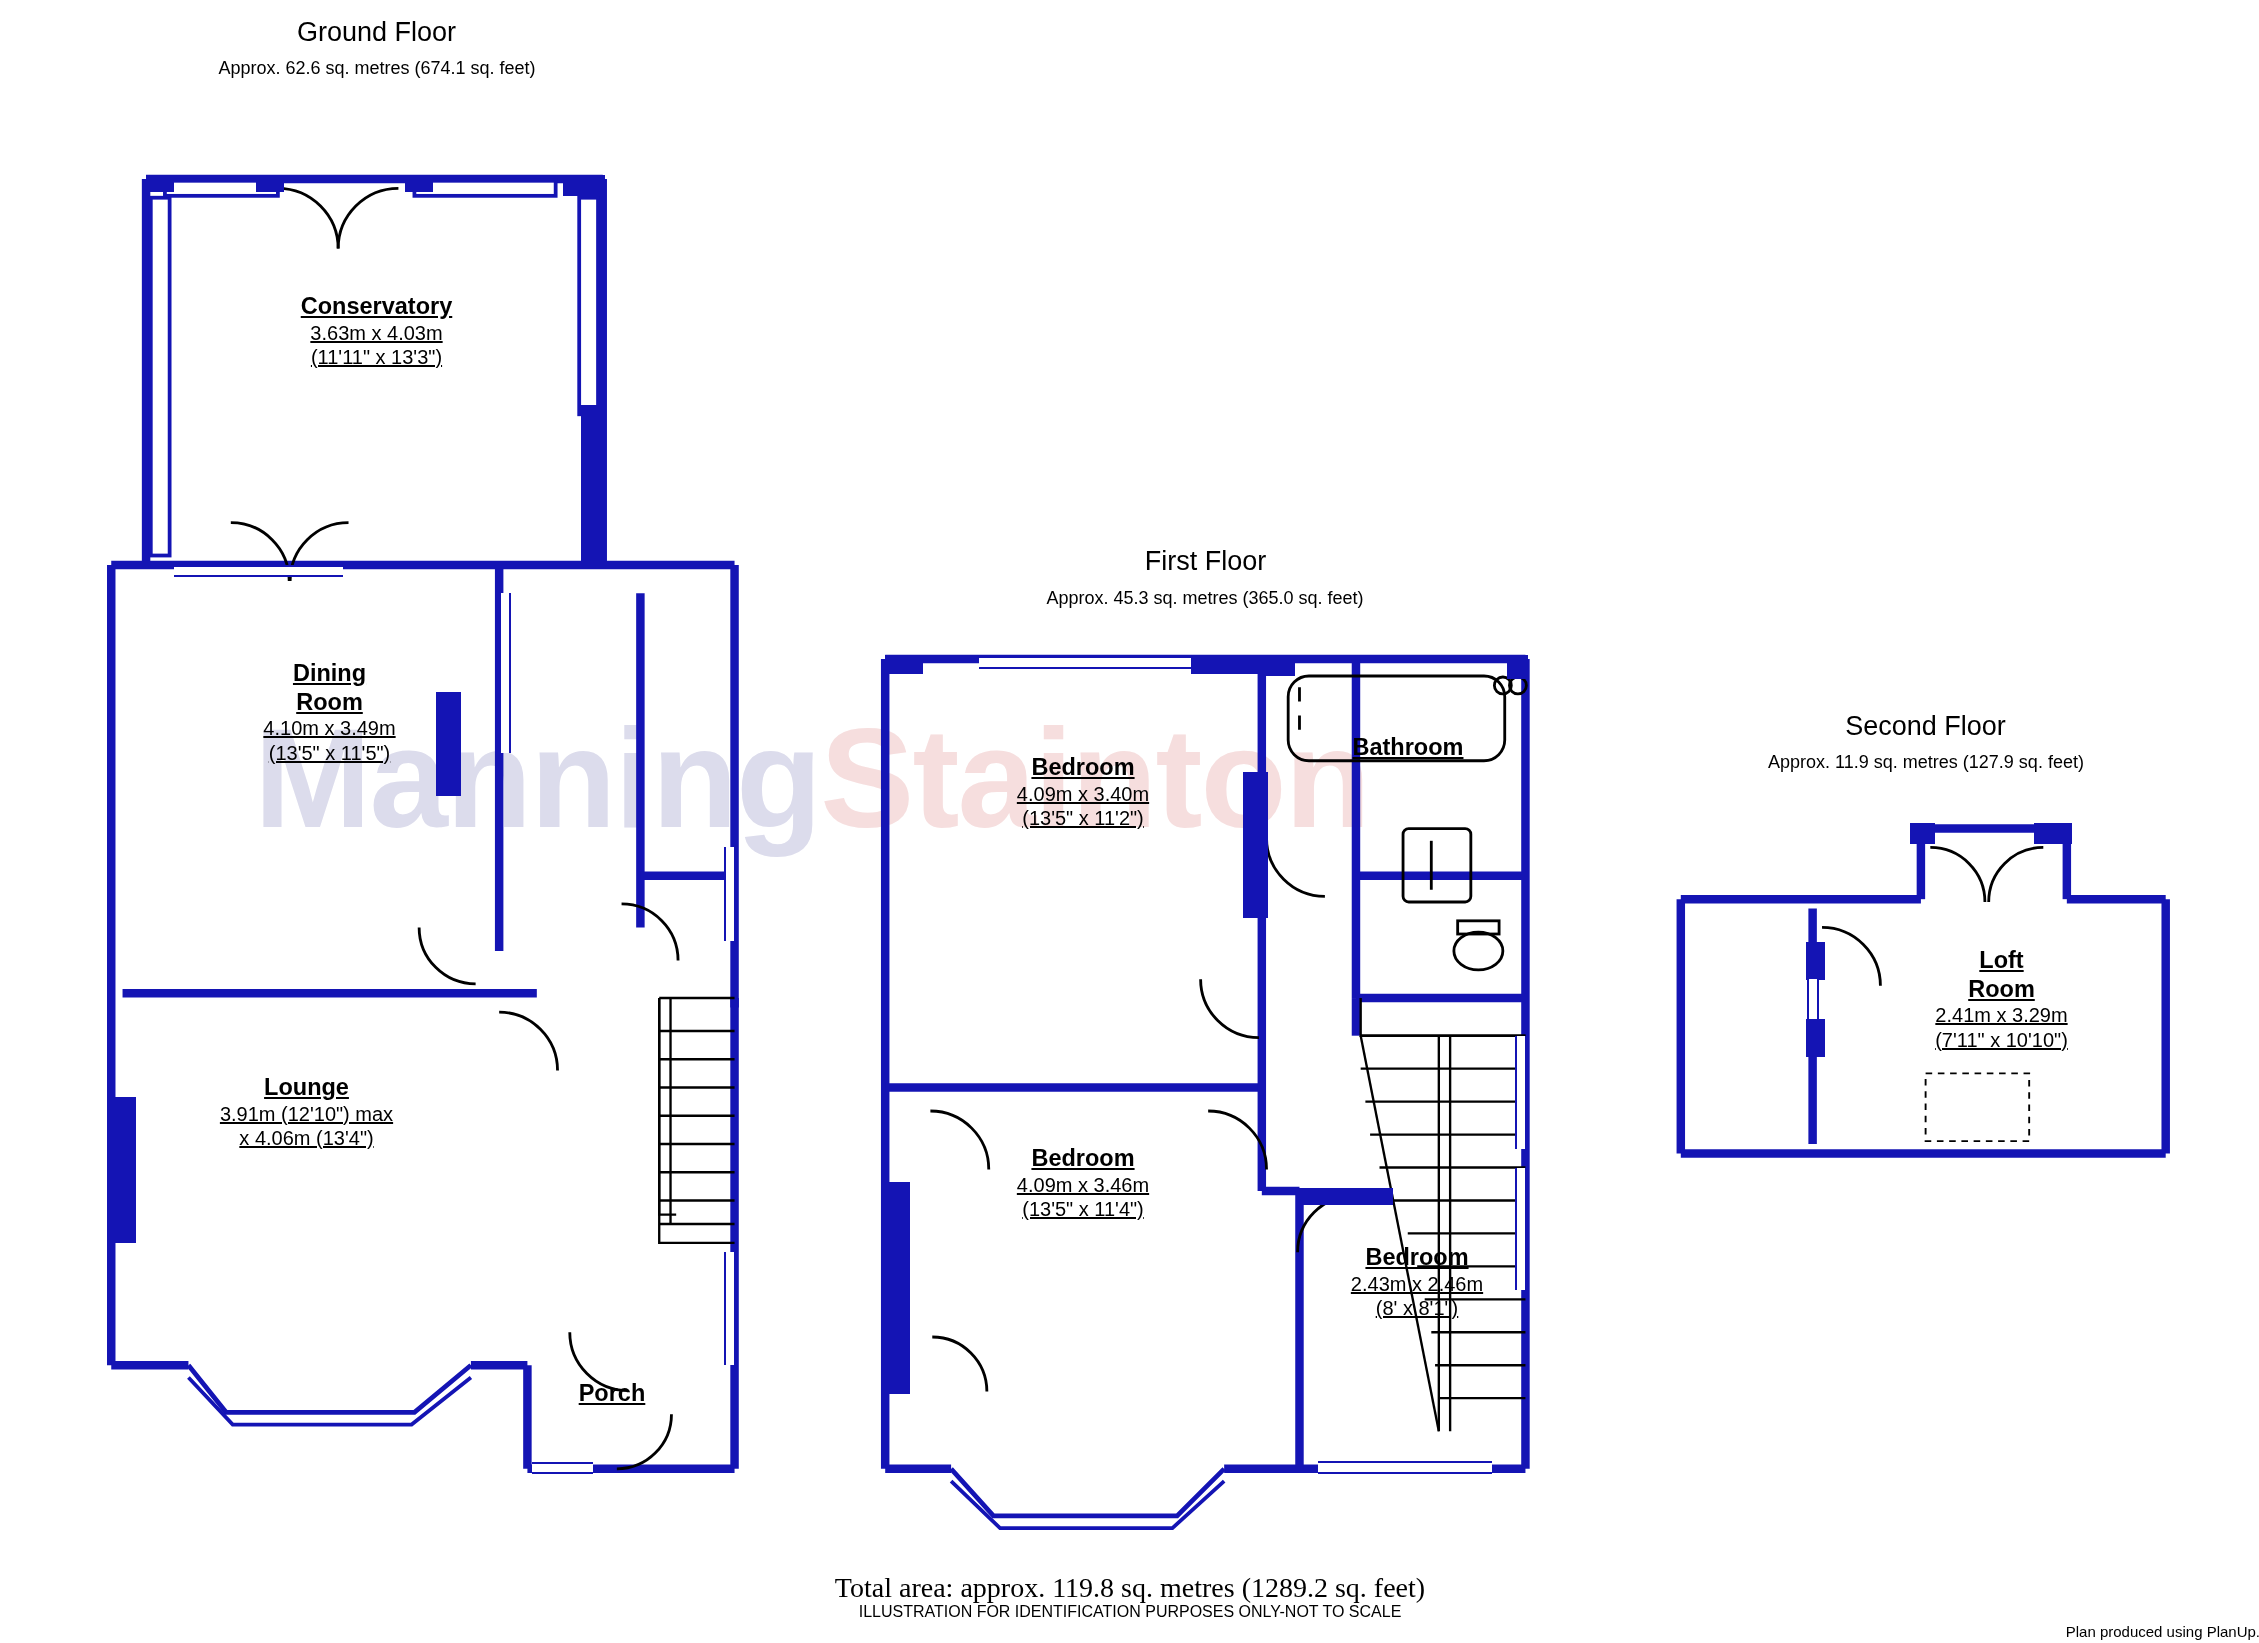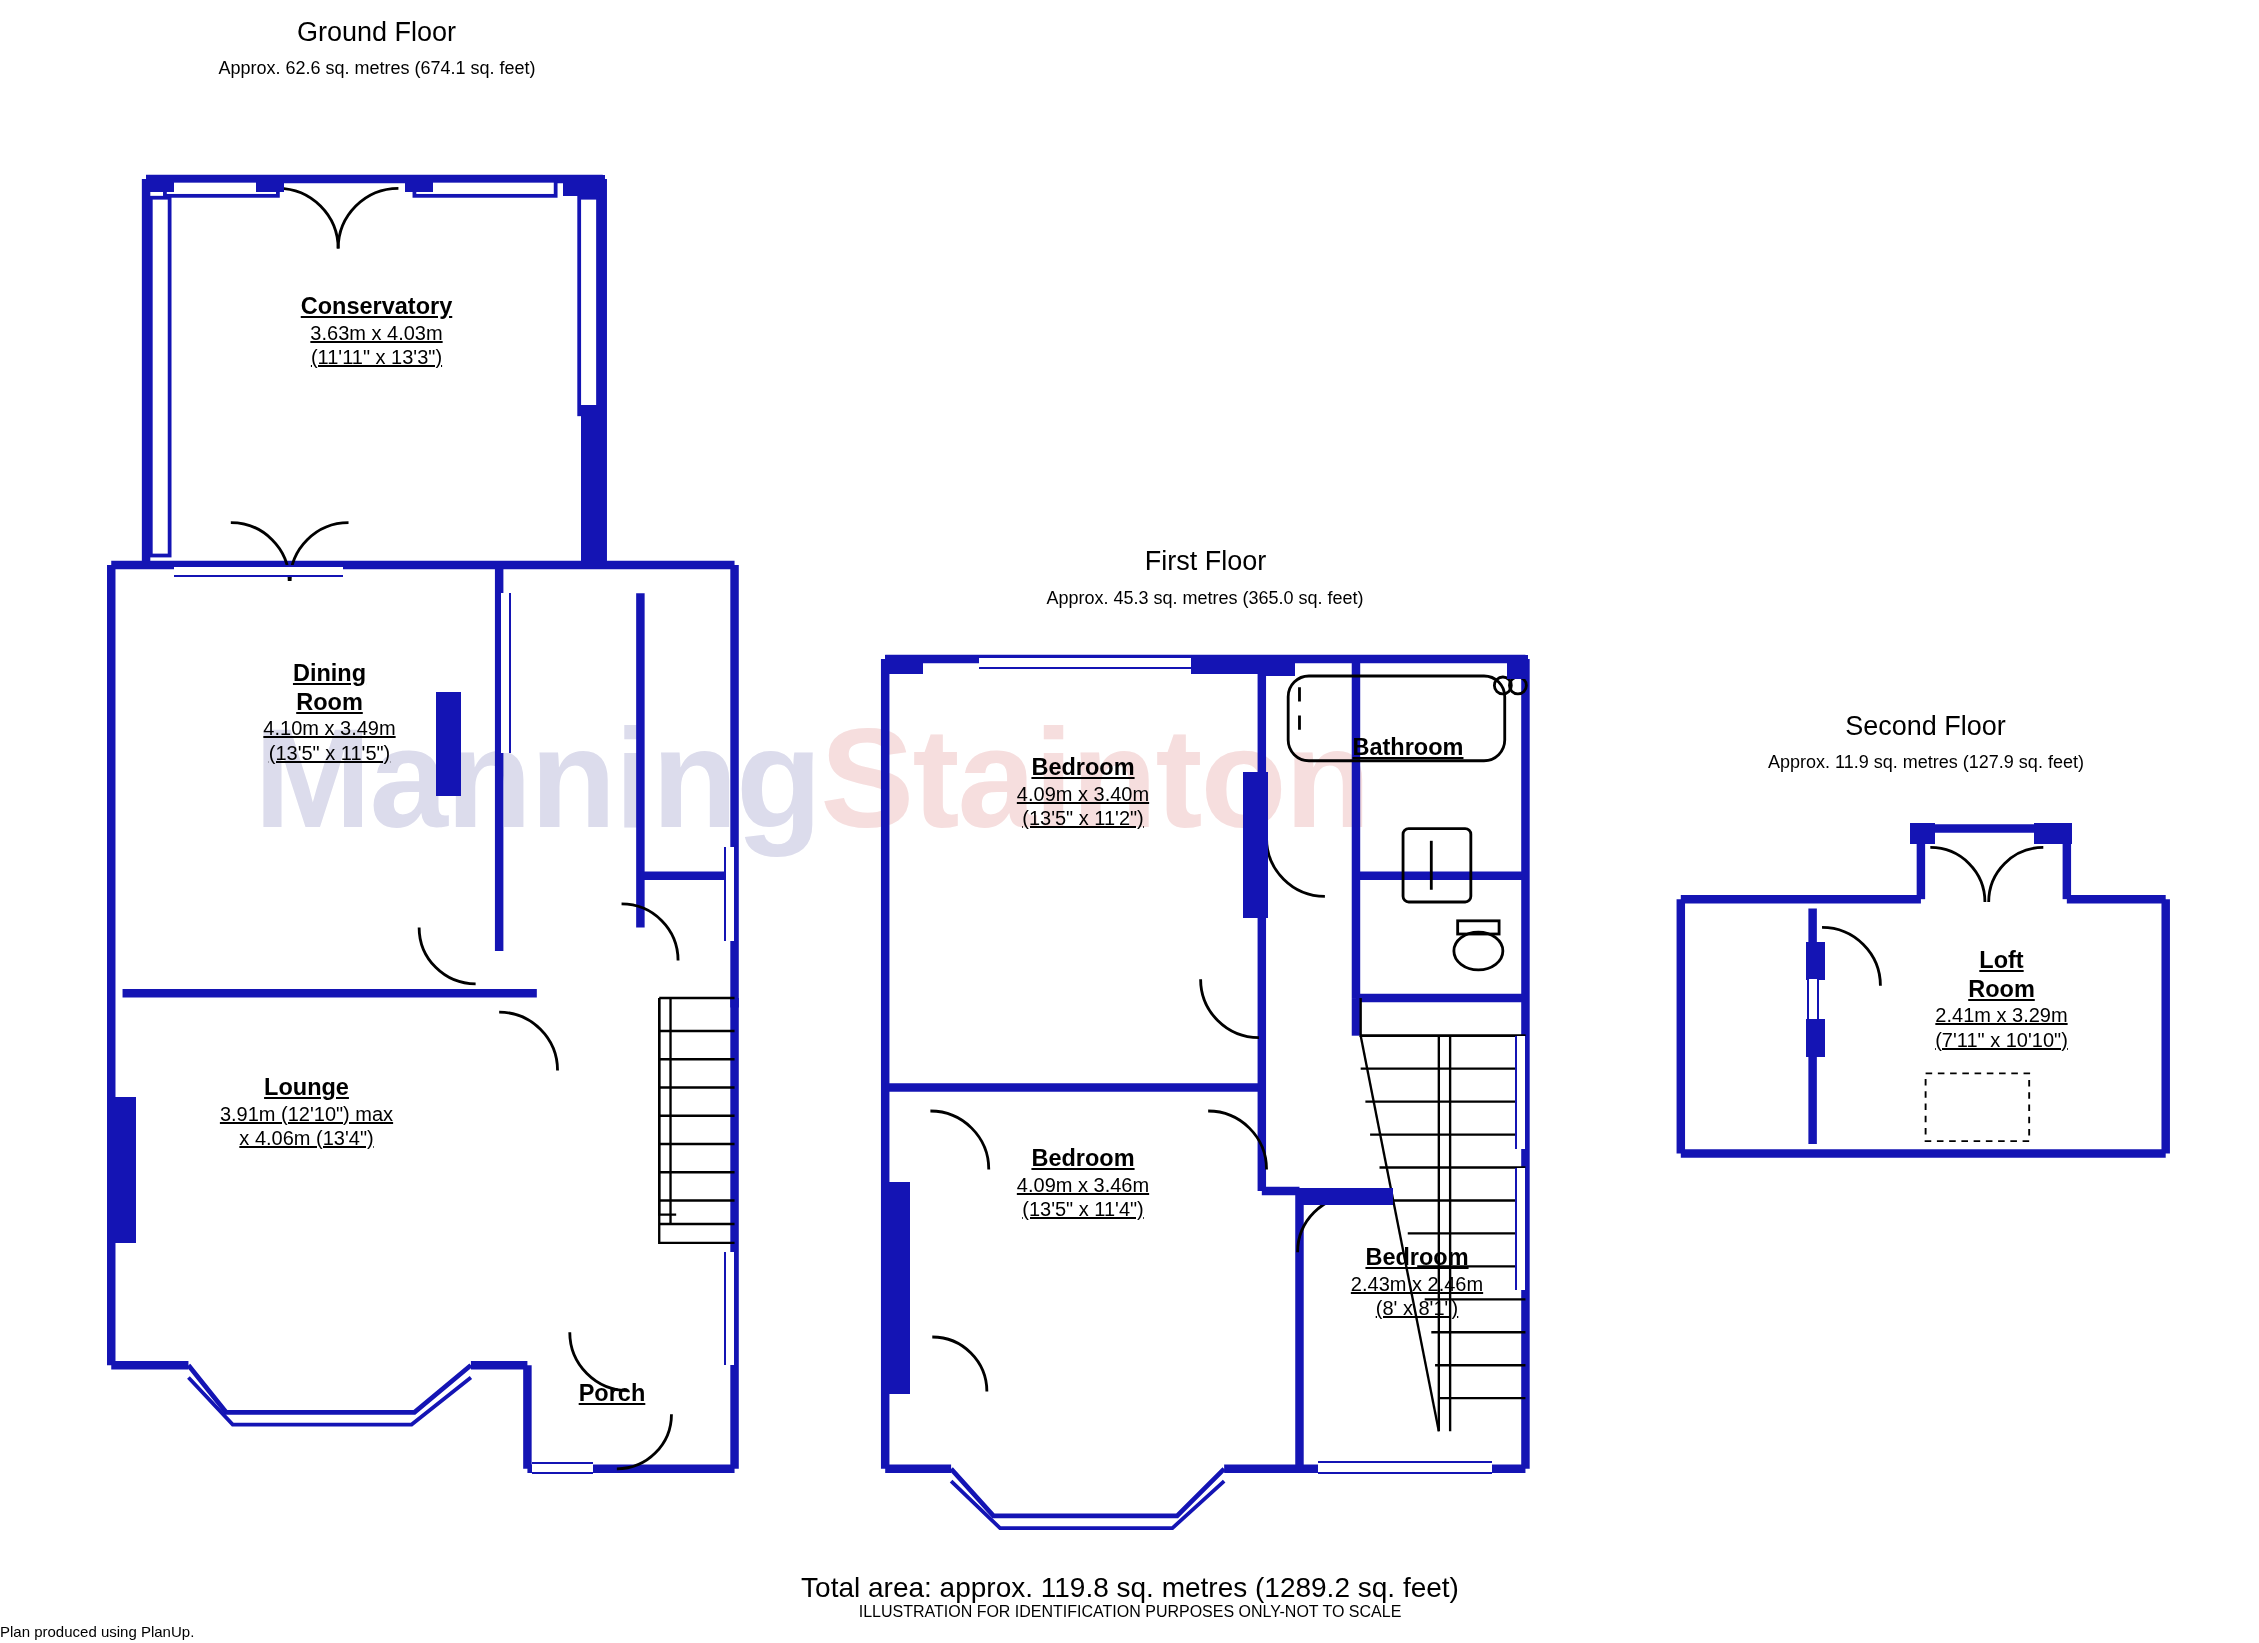--- a/index.html
+++ b/index.html
@@ -14,21 +14,21 @@
   .wm-b{color:#f6dede;}
 
   
   .floor-title{position:absolute;text-align:center;font-weight:normal;font-size:27px;}
   .floor-sub{position:absolute;text-align:center;font-size:18px;}
   .room{position:absolute;text-align:center;line-height:1.22;text-decoration:underline;}
   .room .rname{font-weight:bold;font-size:23.5px;display:block;}
   .room .rdim{font-size:20px;display:block;}
   .total{position:absolute;text-align:center;font-size:28px;width:2260px;left:0;}
   .disc1{position:absolute;text-align:center;font-size:16px;width:2260px;left:0;}
-  .disc2{position:absolute;text-align:left;font-size:15px;width:2260px;left:0;}
+  .disc2{position:absolute;text-align:right;font-size:15px;width:2260px;left:0;}
 
   
   .wall{position:absolute;background:#1414b4;}
   .winh{position:absolute;background:#ffffff;border-top:2.8px solid #1414b4;border-bottom:2.8px solid #1414b4;box-sizing:border-box;}
   .winv{position:absolute;background:#ffffff;border-left:2.8px solid #1414b4;border-right:2.8px solid #1414b4;box-sizing:border-box;}
   svg.plan{position:absolute;left:0;top:0;width:2260px;height:1643px;overflow:visible;}
 </style>
 </head>
 <body>
 
@@ -283,18 +283,18 @@
   <div class="floor-title" style="left:1728px;top:711px;width:395px;">Second Floor</div>
   <div class="floor-sub" style="left:1700px;top:752px;width:452px;">Approx. 11.9 sq. metres (127.9 sq. feet)</div>
 
   <div class="room" style="left:1879px;top:946px;width:245px;">
     <span class="rname">Loft</span>
     <span class="rname">Room</span>
     <span class="rdim">2.41m x 3.29m</span>
     <span class="rdim">(7'11" x 10'10")</span>
   </div>
 
-  <div class="total" style="top:1572px;">Total area: approx. 119.8 sq. metres (1289.2 sq. feet)</div>
+  <div class="total" style="top:1572px;font-family:Liberation Serif, serif;">Total area: approx. 119.8 sq. metres (1289.2 sq. feet)</div>
   <div class="disc1" style="top:1603px;">ILLUSTRATION FOR IDENTIFICATION PURPOSES ONLY-NOT TO SCALE</div>
   <div class="disc2" style="top:1623px;">Plan produced using PlanUp.</div>
 
 </div>
 
 
 </body></html>

